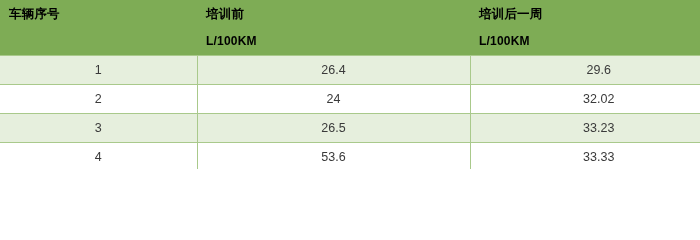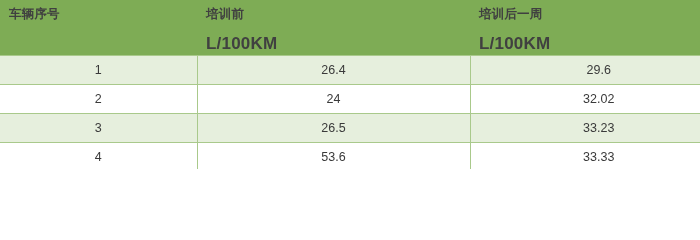--- a/index.html
+++ b/index.html
@@ -19,21 +19,21 @@
     border-collapse: collapse;
     table-layout: fixed;
   }
 
   
   .fuel-table thead tr {
     background: #7eac55;
   }
   .fuel-table thead th {
     background: #7eac55;
-    color: #404040;
+    color: #000000;
     font-size: 12.5px;
     font-weight: bold;
     text-align: left;
     vertical-align: top;
     padding: 8px 0 0 9px;
     height: 47px;
     border: none;
     line-height: 1;
     margin-top: 40px;
   }
@@ -41,21 +41,21 @@
     display: flex;
     flex-direction: column;
     gap: 14px;
   }
   .hdr-line {
     display: block;
     white-space: nowrap;
     letter-spacing: 0.2px;
   }
   .hdr-unit {
-    font-size: 17px;
+    font-size: 12px;
     font-weight: bold;
   }
 
   
   .col-idx   { width: 188px; }
   .col-pre   { width: 264px; }
   .col-post  { width: 248px; }
 
   
   .fuel-table tbody td {

